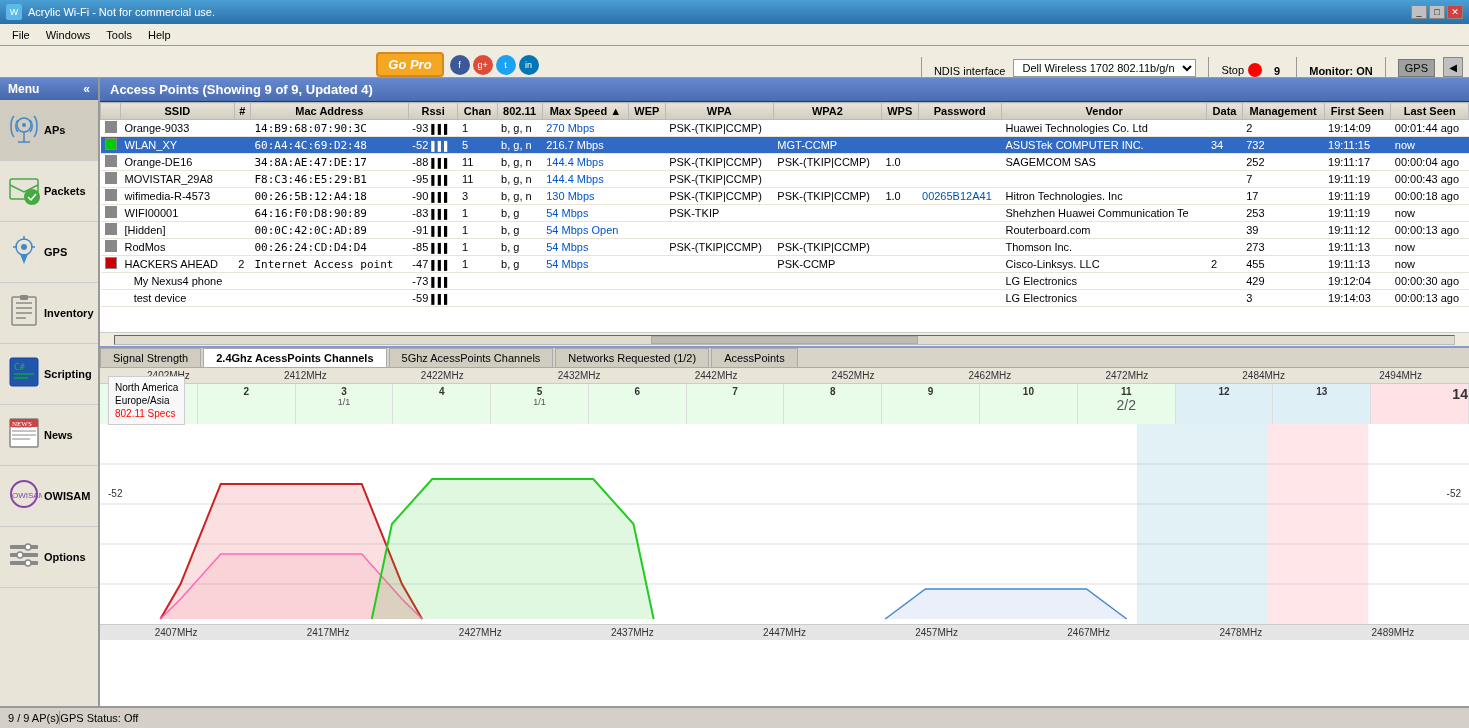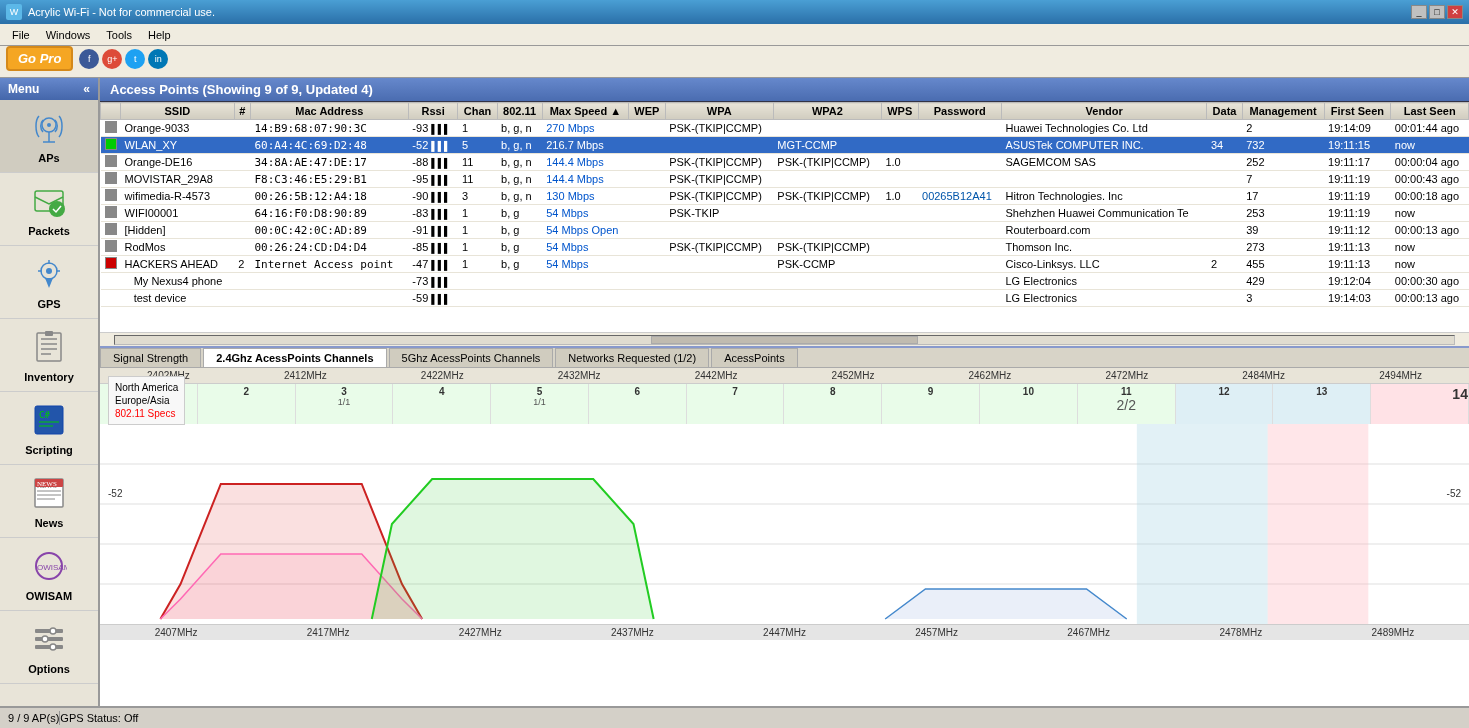--- a/index.html
+++ b/index.html
@@ -32,25 +32,24 @@
       border-bottom: 1px solid #999;
       gap: 0;
     }
     #menubar .menu-item { padding: 2px 8px; cursor: pointer; font-size: 11px; }
     
     
     #toolbar {
       background: #f0ece0;
       height: 32px;
       display: flex;
-      align-items: flex-start;
+      align-items: flex-end;
       padding: 0 6px;
       border-bottom: 1px solid #999;
       gap: 8px;
-      flex-direction: column;
     }
     #toolbar .gopro-btn {
       background: #f5a623;
       color: white;
       font-weight: bold;
       font-size: 13px;
       padding: 3px 10px;
       border: 2px solid #d4891a;
       border-radius: 4px;
       cursor: pointer;
@@ -85,21 +84,21 @@
       color: white;
       font-weight: bold;
       font-size: 12px;
       padding: 4px 8px;
       display: flex;
       align-items: center;
       justify-content: space-between;
     }
     .sidebar-item {
       display: flex;
-      flex-direction: column;
+      flex-direction: row;
       align-items: center;
       padding: 8px 4px;
       cursor: pointer;
       border-bottom: 1px solid #ccc;
       background: #e8e4d8;
     }
     .sidebar-item.active { background: #d0ccc0; }
     .sidebar-item .icon-area {
       width: 40px; height: 40px;
       display: flex; align-items: center; justify-content: center;

